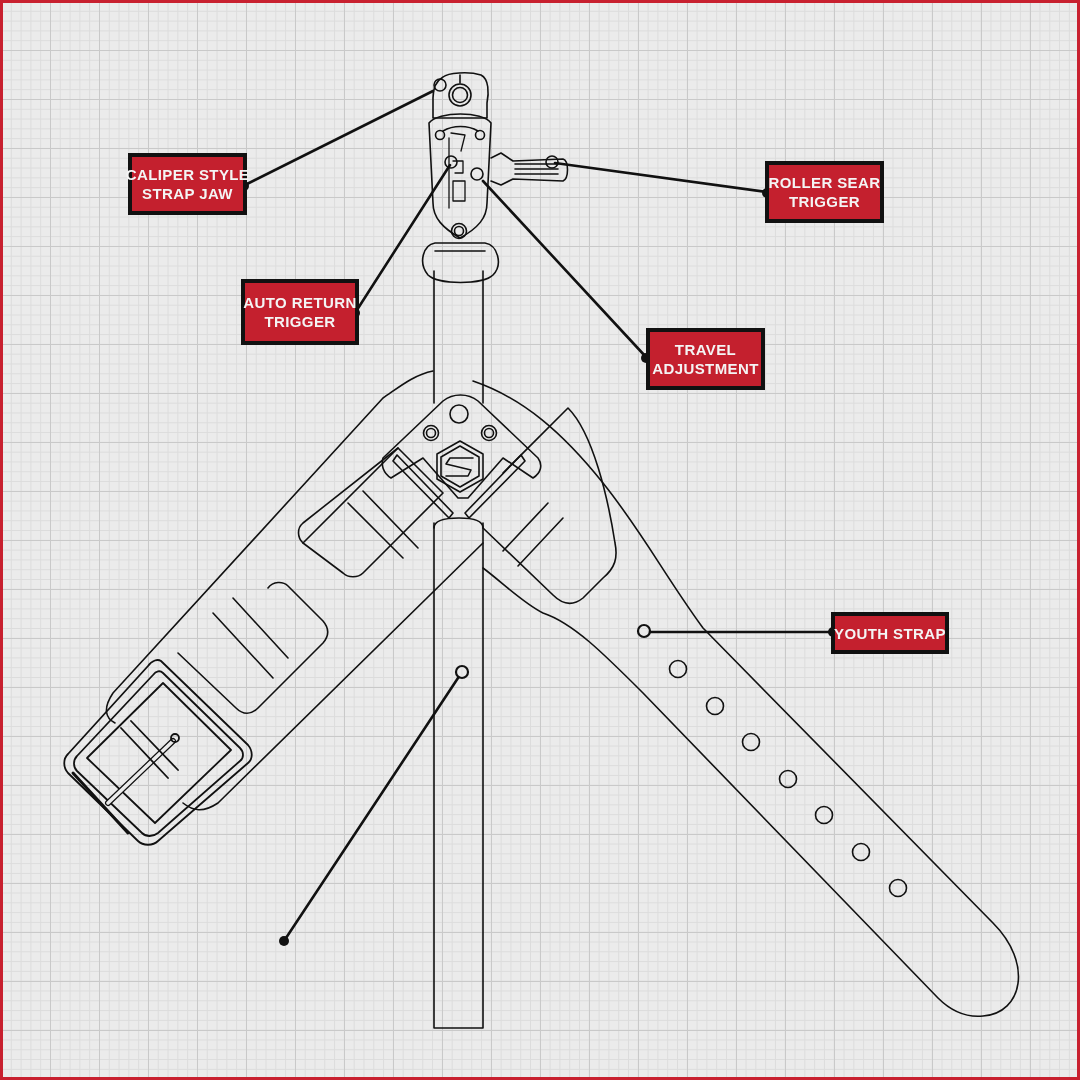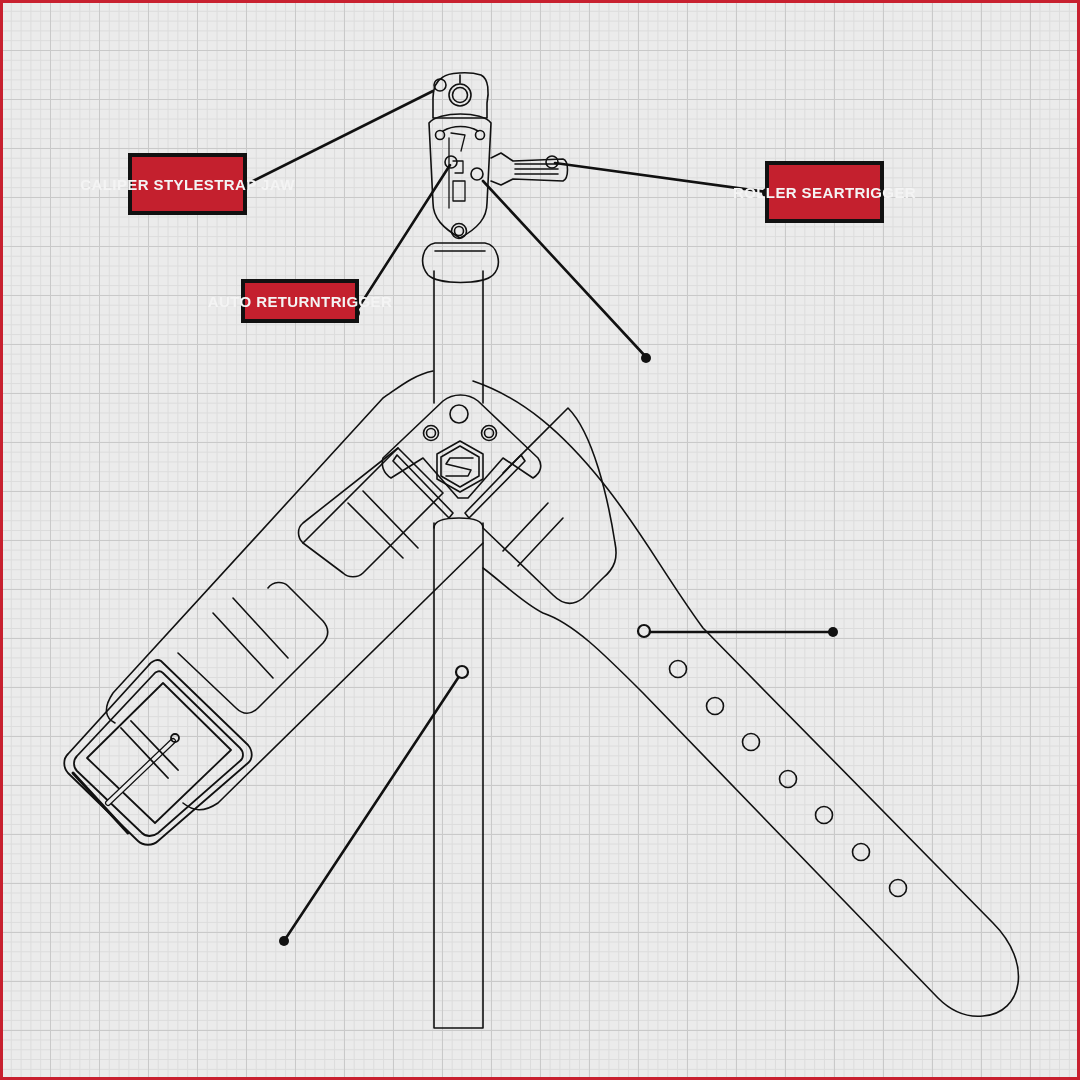--- a/index.html
+++ b/index.html
@@ -15,21 +15,21 @@
       linear-gradient(90deg, #dcdcdc 1px, transparent 1px);
     background-size: 49px 49px, 49px 49px, 9.8px 9.8px, 9.8px 9.8px;
     background-position: -2px -2px, -2px -2px, -2px -2px, -2px -2px;
   }
   svg.drawing { position: absolute; left: 0; top: 0; }
   .label {
     position: absolute; box-sizing: border-box;
     background: #c4202e; border: 4px solid #111;
     color: #f4f4f4; font-family: "Liberation Sans", sans-serif; font-weight: bold;
     font-size: 15px; line-height: 19px; letter-spacing: 0.4px; text-align: center;
-    display: flex; flex-direction: row; justify-content: center; align-items: center;
+    display: flex; flex-direction: column; justify-content: center; align-items: center;
   }
   .label span { display: block; white-space: nowrap; }
 </style>
 </head>
 <body>
 
 <div id="stage">
 
   <svg class="drawing" width="1080" height="1080" viewBox="0 0 1080 1080" fill="none" stroke="#111" stroke-width="1.6" stroke-linejoin="round" stroke-linecap="round">
 
@@ -153,21 +153,28 @@
   <div class="label" style="left:125px;top:150px;width:119px;height:62px;">
     <span>CALIPER STYLE</span>
     <span>STRAP JAW</span>
   </div>
 
   <div class="label" style="left:762px;top:158px;width:119px;height:62px;">
     <span>ROLLER SEAR</span>
     <span>TRIGGER</span>
   </div>
 
-  <div class="label" style="left:238px;top:276px;width:118px;height:44px;">
+  <div class="label" style="left:238px;top:276px;width:118px;height:66px;">
     <span>AUTO RETURN</span>
     <span>TRIGGER</span>
   </div>
 
+  <div class="label" style="left:643px;top:325px;width:119px;height:62px;">
+    <span>TRAVEL</span>
+    <span>ADJUSTMENT</span>
+  </div>
 
+  <div class="label" style="left:828px;top:609px;width:118px;height:42px;">
+    <span>YOUTH STRAP</span>
+  </div>
 
 
 </div>
 
 </body></html>

